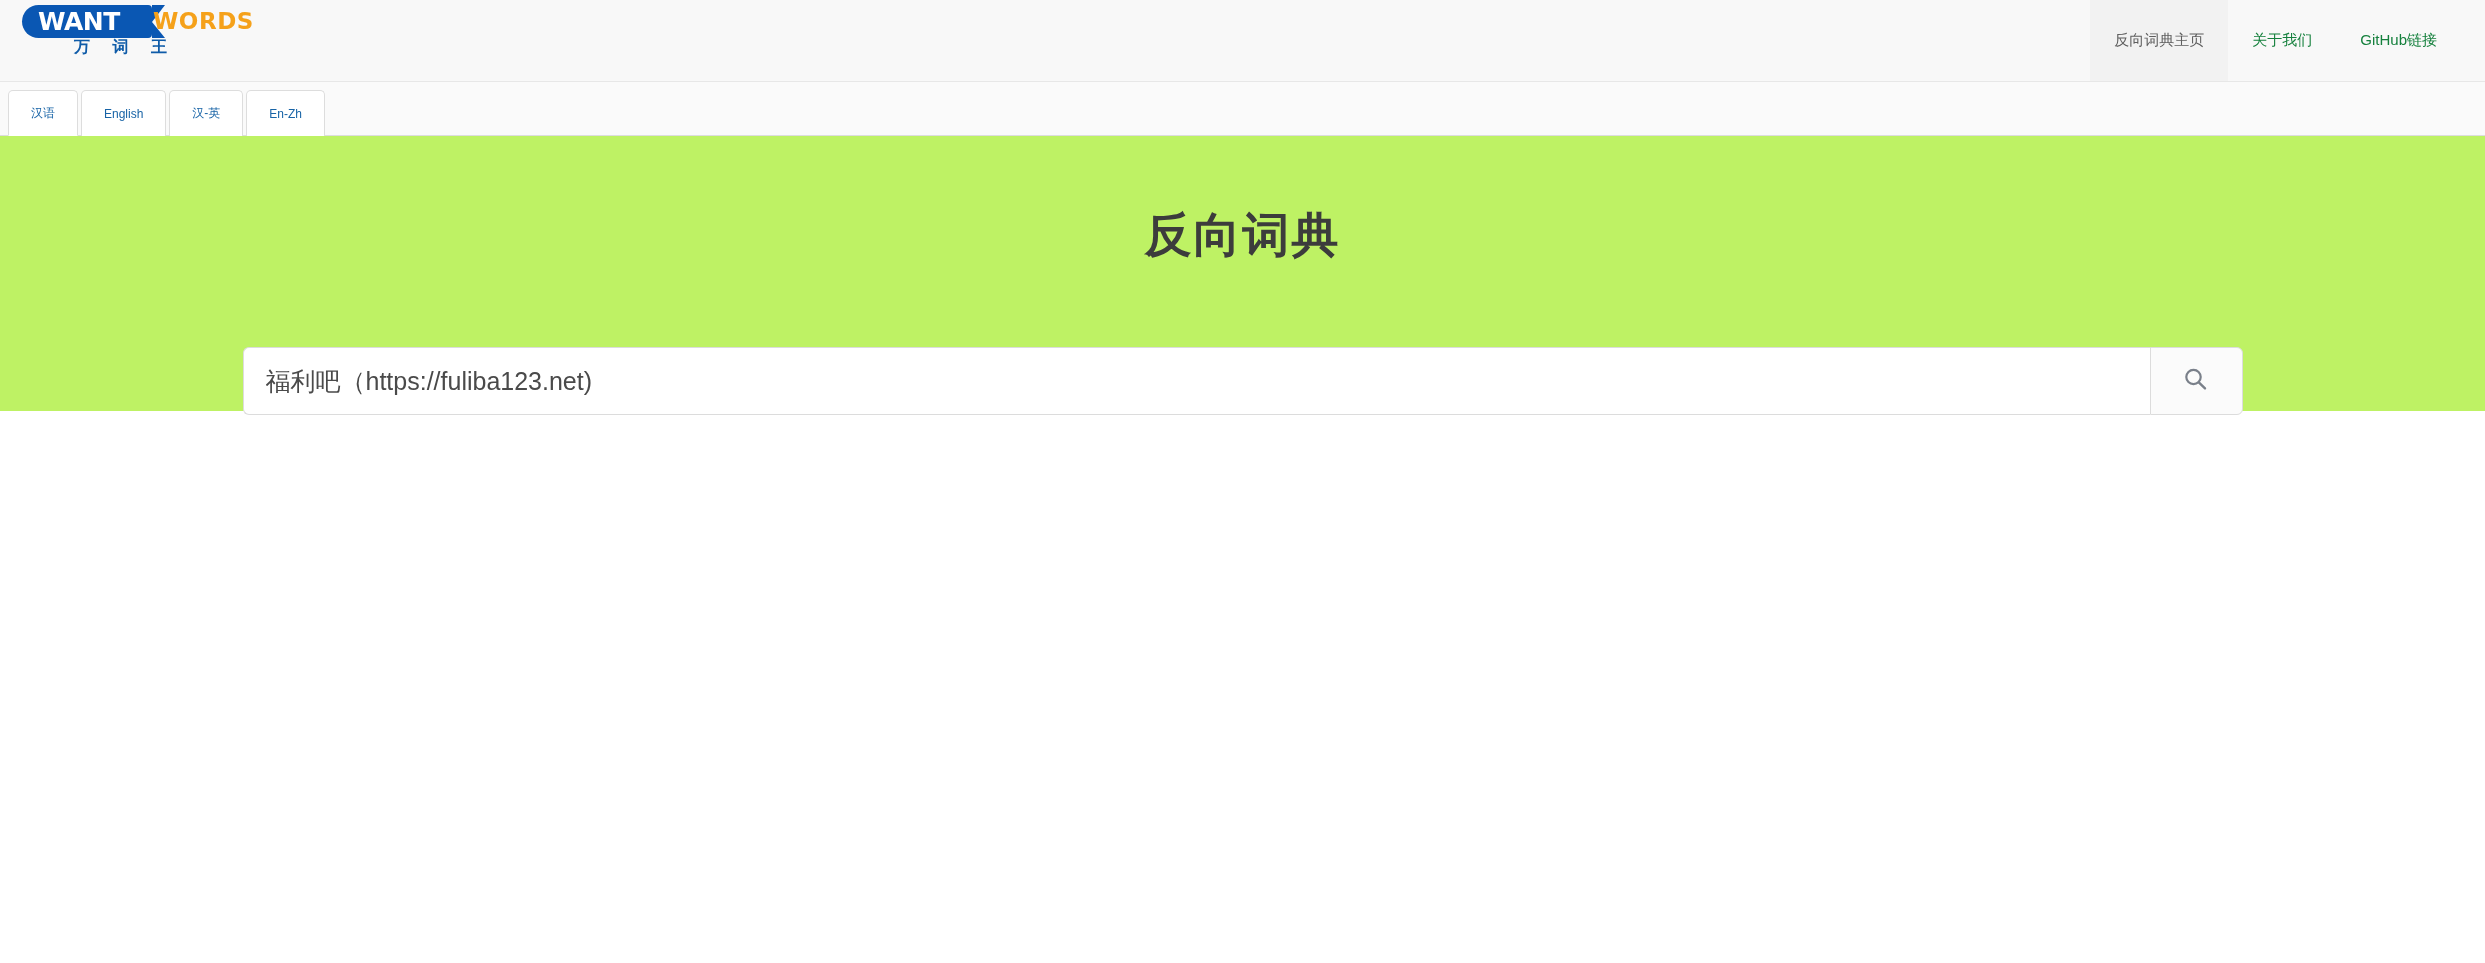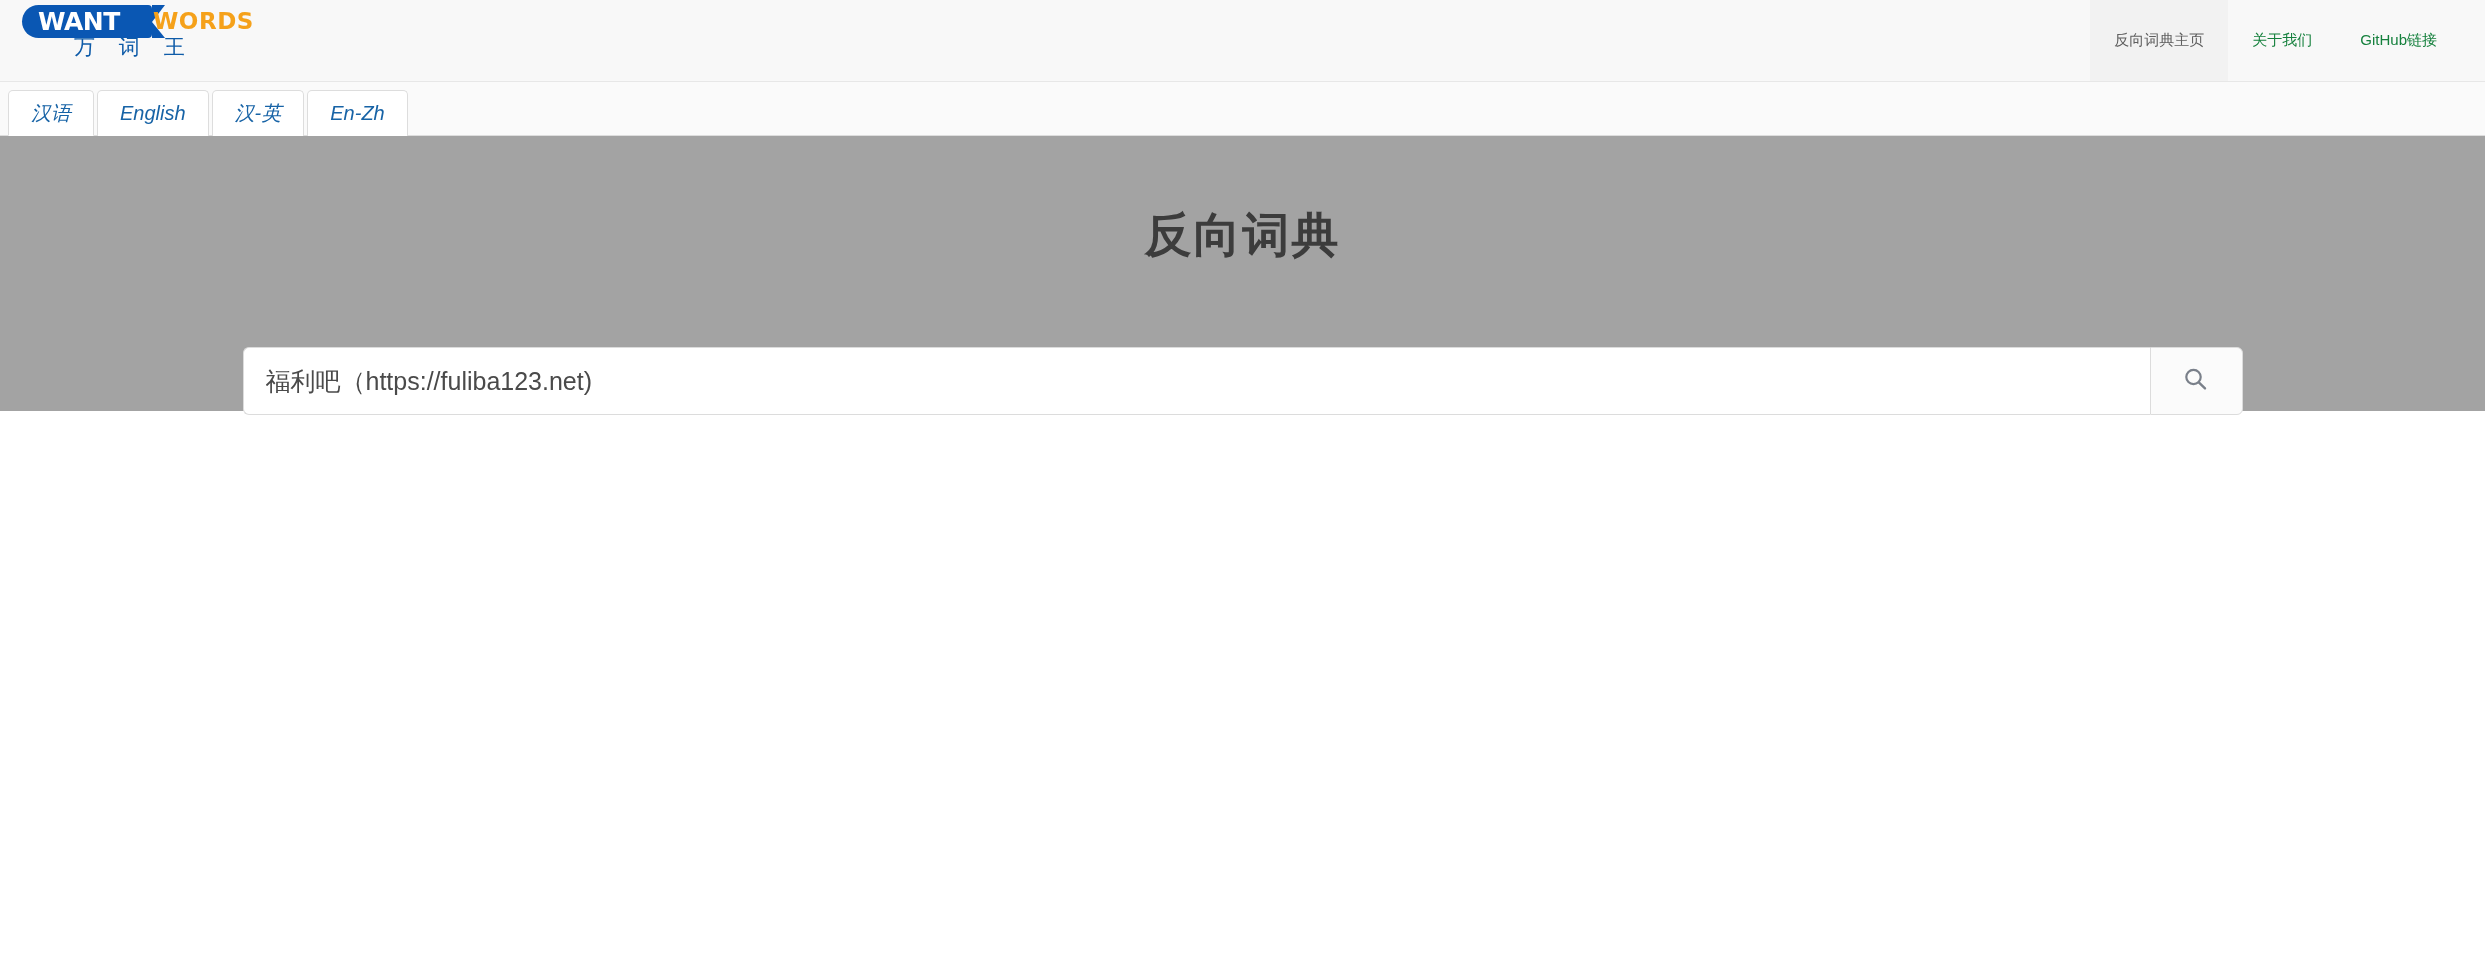--- a/index.html
+++ b/index.html
@@ -81,22 +81,22 @@
     font-weight: bold;
     letter-spacing: 0.5px;
     line-height: 25px;
     font-family: "DejaVu Sans", sans-serif;
   }
   .brand-cn {
     position: absolute;
     left: 52px;
     top: 33px;
     color: #0e5ba8;
-    font-size: 21px;
-    font-weight: normal;
+    font-size: 16px;
+    font-weight: bold;
     letter-spacing: 9px;
     line-height: 26px;
   }
 
   .nav-right {
     display: flex;
     align-items: flex-start;
     height: 81px;
     margin-right: 24px;
   }
@@ -131,37 +131,36 @@
     height: 46px;
     display: flex;
     align-items: center;
     padding: 0 22px;
     margin-right: 3px;
     border: 1px solid #dddddd;
     border-bottom: none;
     border-radius: 5px 5px 0 0;
     background: #ffffff;
     color: #1763a6;
-    font-size: 20px;
+    font-size: 12px;
     text-decoration: none;
     cursor: pointer;
     bottom: -1px;
-    font-style: italic;
   }
   .tab.active {
     background: #ffffff;
     border-bottom: 1px solid #ffffff;
     color: #1763a6;
   }
 
   
   .main {
     width: 100%;
     position: relative;
-    background: #a3a3a3;
+    background: #bef264;
   }
   .page-title {
     text-align: center;
     margin: 0;
     padding-top: 68px;
     font-family: "Liberation Serif", "DejaVu Serif", serif;
     font-size: 47px;
     font-weight: bold;
     color: #3c3c3c;
     letter-spacing: 2px;

